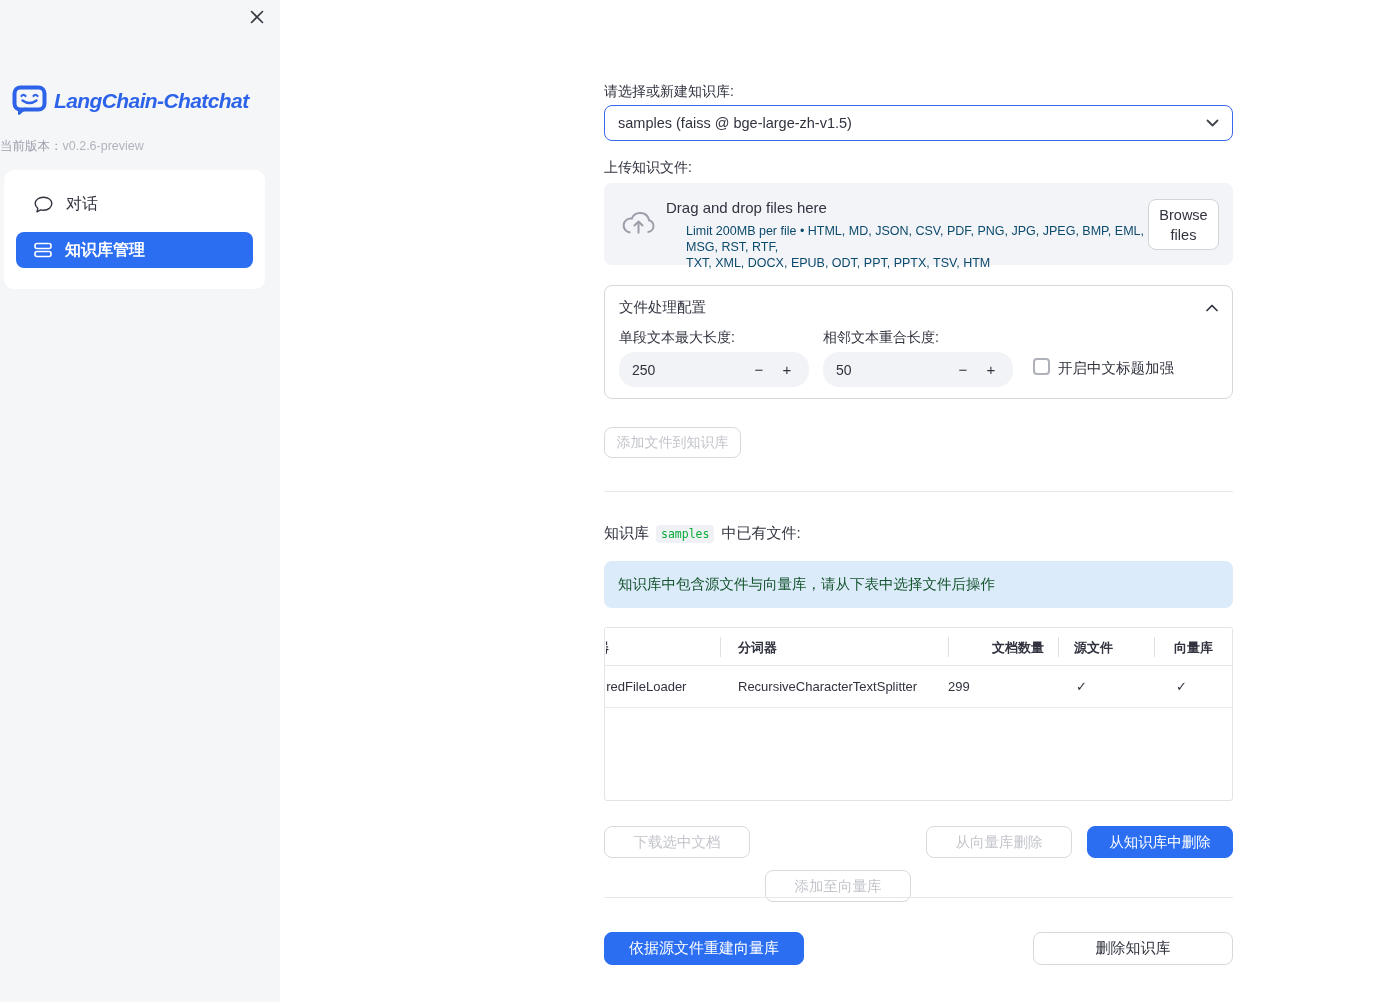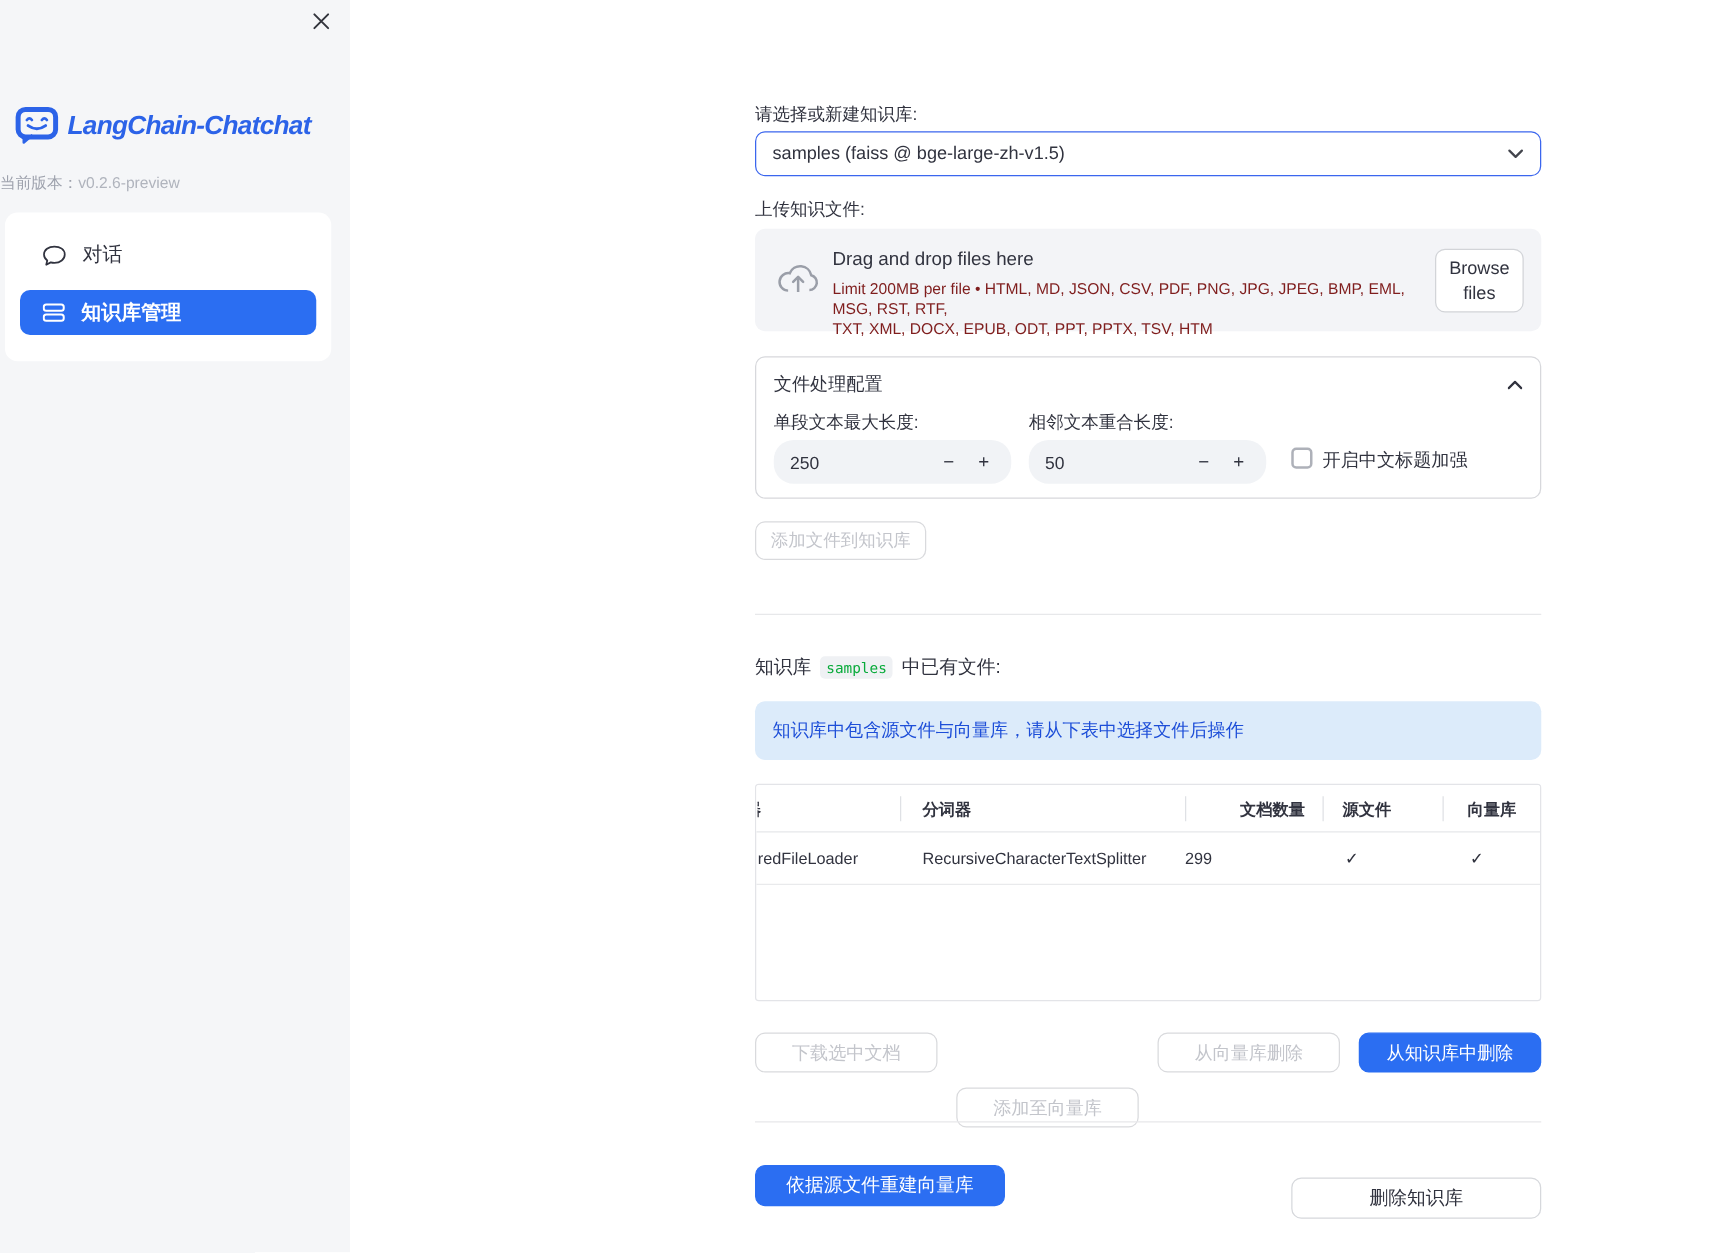--- a/index.html
+++ b/index.html
@@ -25,48 +25,48 @@
   .lbl-kb { top:83px; }
   .lbl-upload { top:159px; }
 
   .selectbox { top:105px; height:36px; background:#fff; border:1px solid #3b66ee; border-radius:8px; display:flex; align-items:center; padding:0 13px; cursor:pointer; }
   .selectbox .value { flex:1; font-size:14.5px; color:#31333f; }
 
   .dropzone { top:183px; height:82px; background:#f3f4f7; border-radius:8px; }
   .dz-icon { position:absolute; left:17px; top:25px; color:#9a9ea8; }
   .dz-texts { position:absolute; left:62px; top:16px; width:480px; }
   .dz-title { font-size:15px; color:#31333f; }
-  .dz-hint { margin-top:7px; font-size:12.5px; color:#7f1d1d; line-height:16px; }
+  .dz-hint { margin-top:7px; font-size:12.5px; color:#0c4a6e; line-height:16px;margin-left:20px; }
   .browse-btn { position:absolute; right:14px; top:16px; width:71px; height:51px; background:#fff; border:1px solid #d2d4d8; border-radius:8px; font-family:inherit; font-size:14.5px; color:#31333f; line-height:20px; cursor:pointer; }
 
   .expander { top:285px; height:114px; background:#fff; border:1px solid #d7d8dc; border-radius:8px; }
   .exp-title { position:absolute; left:14px; top:12px; font-size:14.5px; color:#31333f; }
   .exp-chevron { position:absolute; right:14px; top:14px; color:#31333f; cursor:pointer; background:none; border:none; }
   .cfg-label { position:absolute; top:43px; font-size:14px; color:#31333f; }
   .cfg-l1 { left:14px; } .cfg-l2 { left:218px; }
   .numfield { position:absolute; top:66px; width:190px; height:35px; background:#f1f3f6; border-radius:16px; display:flex; align-items:center; padding-right:8px; }
   .nf-1 { left:14px; } .nf-2 { left:218px; }
   .numfield input { flex:1; min-width:0; border:none; background:transparent; outline:none; padding-left:13px; font-family:inherit; font-size:14px; color:#31333f; }
   .step-btn { width:28px; height:30px; background:none; border:none; font-family:inherit; font-size:15px; color:#31333f; cursor:pointer; }
   .checkbox { position:absolute; left:428px; top:72px; width:17px; height:17px; background:#fff; border:2px solid #aeb1b9; border-radius:4px; cursor:pointer; }
   .cb-label { position:absolute; left:453px; top:73px; font-size:14.5px; color:#31333f; }
 
   .btn { font-family:inherit; border-radius:8px; cursor:pointer; }
   .btn-disabled { background:#fff; border:1px solid #d9dadd; color:#c3c5cb; cursor:default; }
   .btn-primary { background:#2b6ef2; border:1px solid #2b6ef2; color:#fff; }
   .btn-secondary { background:#fff; border:1px solid #d6d8dc; color:#31333f; }
 
-  .add-btn { top:417px; width:137px; height:31px; font-size:14px; }
+  .add-btn { top:427px; width:137px; height:31px; font-size:14px; }
   .divider { position:absolute; left:604px; width:629px; height:1px; background:#e7e8ea; }
   .div-1 { top:491px; } .div-2 { top:897px; }
 
   .kbline { top:524px; display:flex; align-items:center; gap:7px; font-size:15px; color:#31333f; }
   .code-chip { font-family:"DejaVu Sans Mono", monospace; font-size:11.5px; color:#09ab3b; background:#eff1f4; padding:2px 5px; border-radius:4px; }
 
-  .infobox { top:561px; height:47px; background:#dcebfa; border-radius:8px; display:flex; align-items:center; padding-left:14px; font-size:14.5px; color:#1d4ed8; }
+  .infobox { top:561px; height:47px; background:#dcebfa; border-radius:8px; display:flex; align-items:center; padding-left:14px; font-size:14.5px; color:#14532d; }
 
   .dftable { top:627px; height:174px; background:#fff; border:1px solid #e3e4e8; border-radius:3px; overflow:hidden; }
   .th-row { position:absolute; top:0; left:0; right:0; height:38px; border-bottom:1px solid #e6e7ea; background:#fff; }
   .td-row { position:absolute; top:38px; left:0; right:0; height:42px; border-bottom:1px solid #e9eaec; }
   .th { position:absolute; top:11px; font-size:13px; font-weight:bold; color:#31333f; white-space:nowrap; }
   .td { position:absolute; top:13px; font-size:13px; color:#31333f; white-space:nowrap; }
   .clip { overflow:hidden; }
   .th-1 { left:1px; width:112px; } .th-1 span { display:inline-block; margin-left:-10px; }
   .th-2 { left:133px; }
   .th-3 { left:343px; width:96px; text-align:right; }
@@ -76,21 +76,21 @@
   .td-1 { left:1px; width:112px; } .td-1 span { display:inline-block; margin-left:-7px; }
   .td-2 { left:133px; }
   .td-3 { left:343px; width:96px; }
   .td-4 { left:471px; }
   .td-5 { left:571px; }
 
   .act-btn { position:absolute; top:826px; width:146px; height:32px; font-size:14.5px; }
   .act-0 { left:604px; } .act-1 { left:765px;margin-top:44px; } .act-2 { left:926px; } .act-3 { left:1087px; }
 
   .rebuild-btn { position:absolute; left:604px; top:932px; width:200px; height:33px; font-size:15px; }
-  .delete-kb-btn { position:absolute; left:1033px; top:932px; width:200px; height:33px; font-size:15px;margin-top:10px; }
+  .delete-kb-btn { position:absolute; left:1033px; top:932px; width:200px; height:33px; font-size:15px; }
 </style>
 </head>
 <body>
 
 <div class="app">
 
   <aside class="sidebar">
     <button class="close-btn" title="">
       <svg width="16" height="16" viewBox="0 0 16 16">
         <path d="M2.5 2.5 L13.5 13.5 M13.5 2.5 L2.5 13.5" stroke="#33353d" stroke-width="1.6" stroke-linecap="round"></path>

